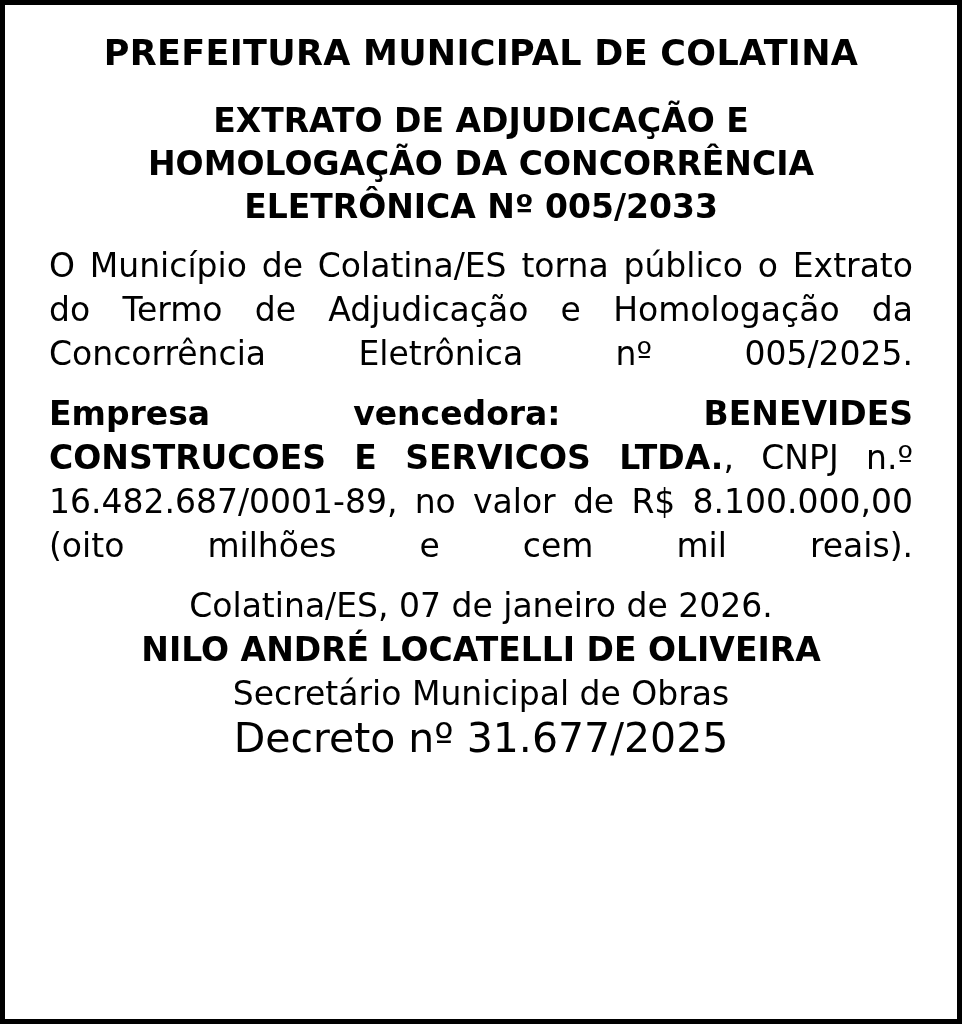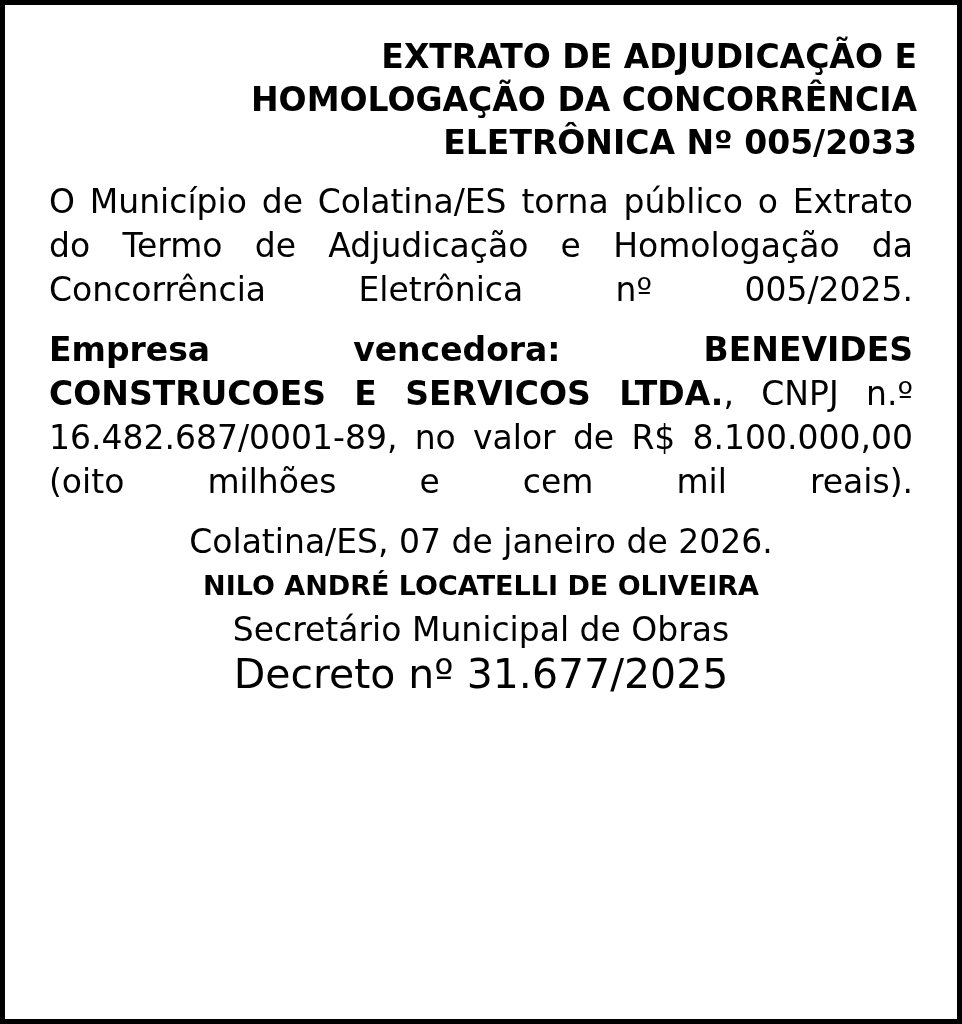--- a/index.html
+++ b/index.html
@@ -27,21 +27,21 @@
   }
   .header-title {
     text-align: center;
     font-weight: bold;
     font-size: 35px;
     line-height: 48px;
     letter-spacing: 0.3px;
     margin: 6px 0 22px 0;
   }
   .subtitle {
-    text-align: right;
+    text-align: center;
     font-weight: bold;
     font-size: 33px;
     line-height: 43px;
     margin: 12px;
   }
   .subtitle .line {
     white-space: nowrap;
   }
   .idline {
     text-align: center;
@@ -64,21 +64,21 @@
   }
   .center-line {
     text-align: center;
     font-size: 33px;
     line-height: 44px;
     margin: 0;
   }
   .signer {
     text-align: center;
     font-weight: bold;
-    font-size: 27px;
+    font-size: 33px;
     line-height: 44px;
     margin: 0;
   }
   .role {
     text-align: center;
     font-size: 33px;
     line-height: 44px;
     margin: 0;
   }
   .decree {
@@ -86,20 +86,21 @@
     font-size: 41px;
     line-height: 44px;
     margin: 0;
   }
 </style>
 </head>
 <body>
 
 <div class="notice">
 
+  <div class="header-title">PREFEITURA MUNICIPAL DE COLATINA</div>
 
   <div class="subtitle">
     <span class="line">EXTRATO DE ADJUDICAÇÃO E</span>
     <span class="line">HOMOLOGAÇÃO DA CONCORRÊNCIA</span>
     <span class="line">ELETRÔNICA Nº 005/2033</span>
   </div>
 
 
   <p class="para">O Município de Colatina/ES torna público o Extrato do Termo de Adjudicação e Homologação da Concorrência Eletrônica nº 005/2025.</p>
 

